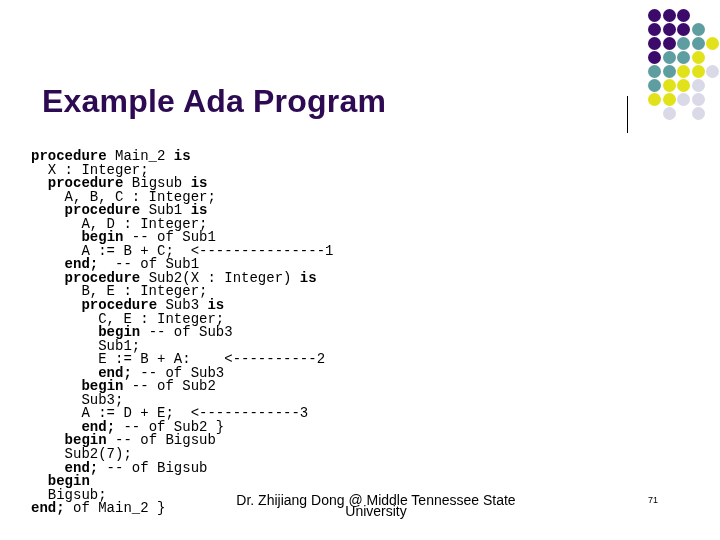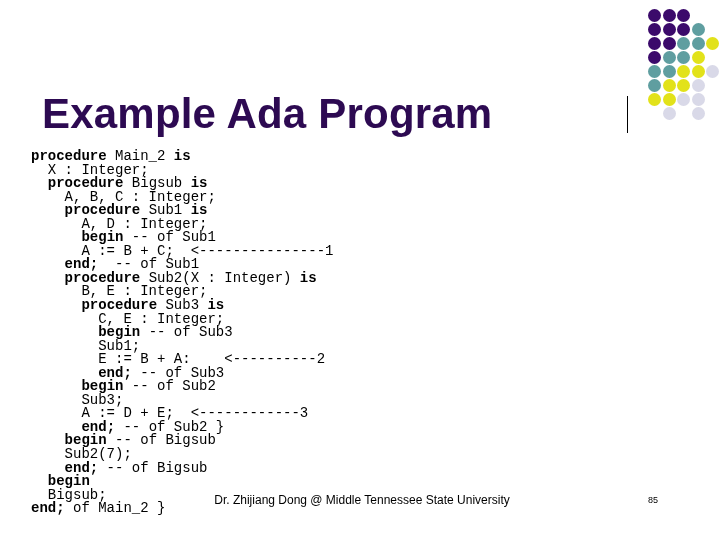--- a/index.html
+++ b/index.html
@@ -38,21 +38,21 @@
     width: 1px;
     height: 37px;
     background: #000000;
   }
 
   
   #page-title {
     position: absolute;
     left: 42px;
     top: 62px;
-    font-size: 42px;
+    font-size: 32px;
     font-weight: bold;
     color: #2d0a52;
     letter-spacing: 0.2px;
     white-space: nowrap;
   }
 
   
   #code-block {
     position: absolute;
     left: 31px;
@@ -63,25 +63,25 @@
     color: #000000;
     white-space: pre;
   }
   #code-block .kw {
     font-weight: bold;
   }
 
   
   #footer-credit {
     position: absolute;
-    left: 192px;
+    left: 206px;
     top: 495px;
     width: 340px;
     text-align: center;
-    font-size: 12px;
+    font-size: 14px;
     color: #000000;
     line-height: 11px;
   }
   #page-number {
     position: absolute;
     left: 648px;
     top: 495px;
     font-size: 9px;
     color: #000000;
   }
@@ -124,13 +124,13 @@
   </div>
 
 <div id="vertical-rule"></div>
 
 <h1 id="page-title">Example Ada Program</h1>
 
 <pre id="code-block"><div><span class="kw">procedure </span><span>Main_2 </span><span class="kw">is</span></div><div><span>  X : Integer;</span></div><div><span>  </span><span class="kw">procedure </span><span>Bigsub </span><span class="kw">is</span></div><div><span>    A, B, C : Integer;</span></div><div><span>    </span><span class="kw">procedure </span><span>Sub1 </span><span class="kw">is</span></div><div><span>      A, D : Integer;</span></div><div><span>      </span><span class="kw">begin</span><span> -- of Sub1</span></div><div><span>      A := B + C;  &lt;---------------1</span></div><div><span>    </span><span class="kw">end;</span><span>  -- of Sub1</span></div><div><span>    </span><span class="kw">procedure </span><span>Sub2(X : Integer) </span><span class="kw">is</span></div><div><span>      B, E : Integer;</span></div><div><span>      </span><span class="kw">procedure </span><span>Sub3 </span><span class="kw">is</span></div><div><span>        C, E : Integer;</span></div><div><span>        </span><span class="kw">begin</span><span> -- of Sub3</span></div><div><span>        Sub1;</span></div><div><span>        E := B + A:    &lt;----------2</span></div><div><span>        </span><span class="kw">end;</span><span> -- of Sub3</span></div><div><span>      </span><span class="kw">begin</span><span> -- of Sub2</span></div><div><span>      Sub3;</span></div><div><span>      A := D + E;  &lt;------------3</span></div><div><span>      </span><span class="kw">end;</span><span> -- of Sub2 }</span></div><div><span>    </span><span class="kw">begin</span><span> -- of Bigsub</span></div><div><span>    Sub2(7);</span></div><div><span>    </span><span class="kw">end;</span><span> -- of Bigsub</span></div><div><span>  </span><span class="kw">begin</span></div><div><span>  Bigsub;</span></div><div><span></span><span class="kw">end;</span><span> of Main_2 }</span></div></pre>
 
 <div id="footer-credit">Dr. Zhijiang Dong @ Middle Tennessee State University</div>
 
-<div id="page-number">85</div>
+<div id="page-number">71</div>
 
 </body></html>

